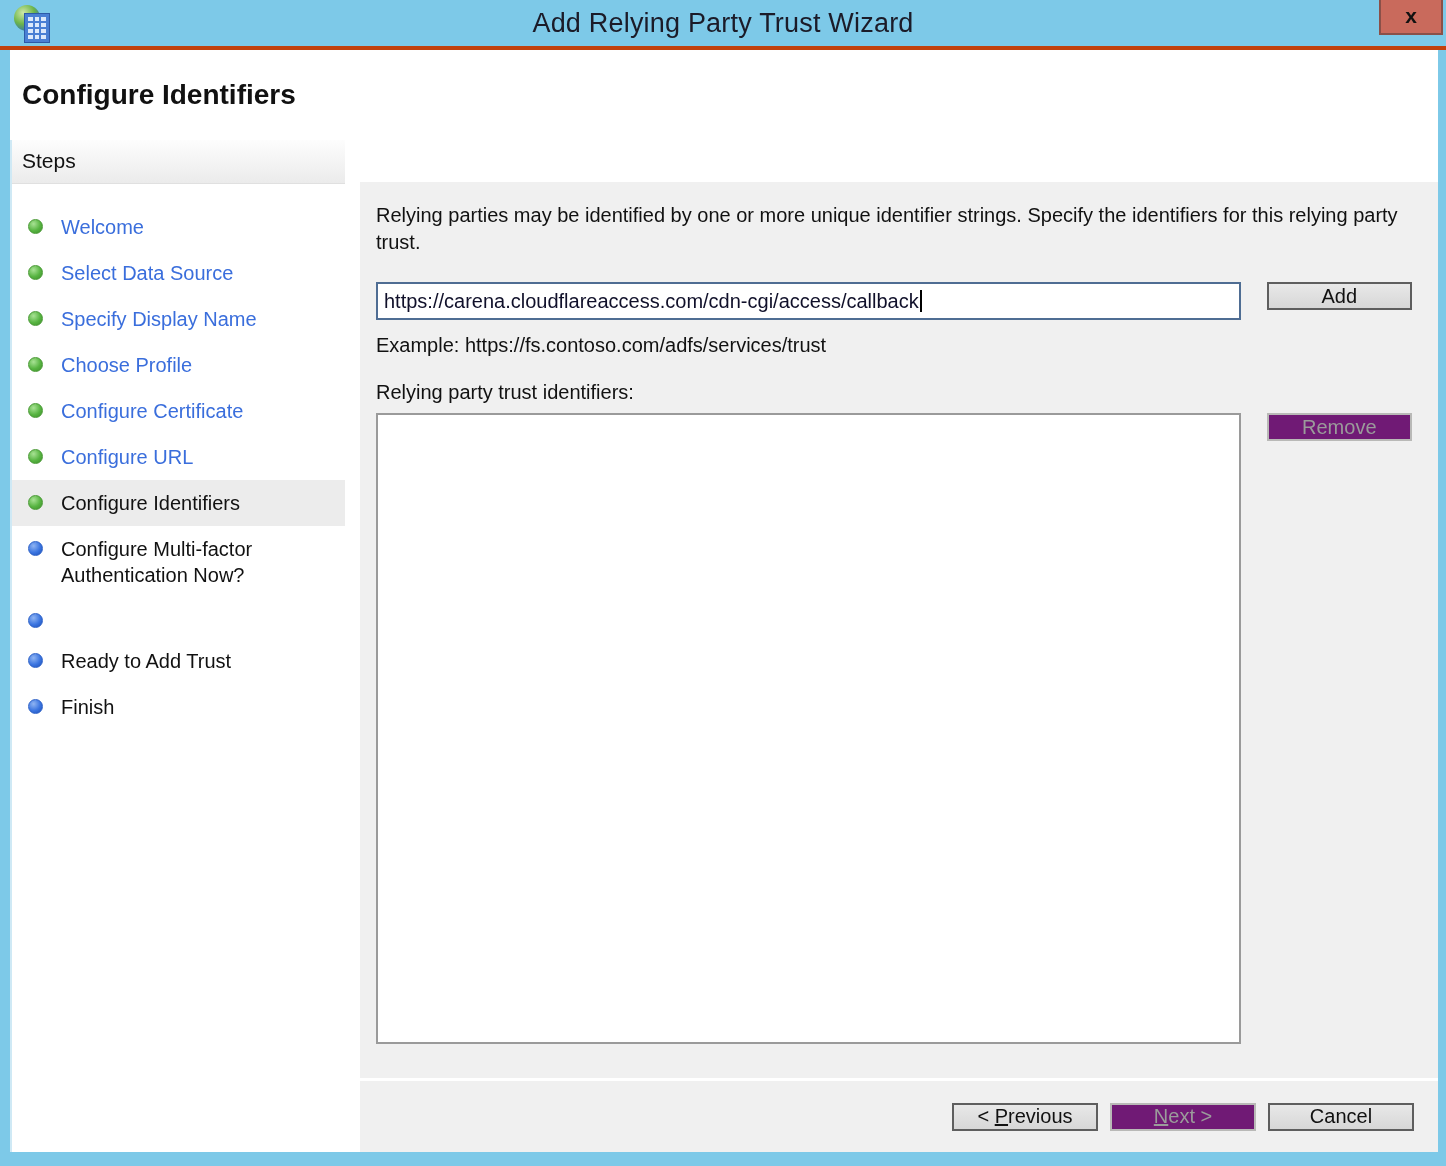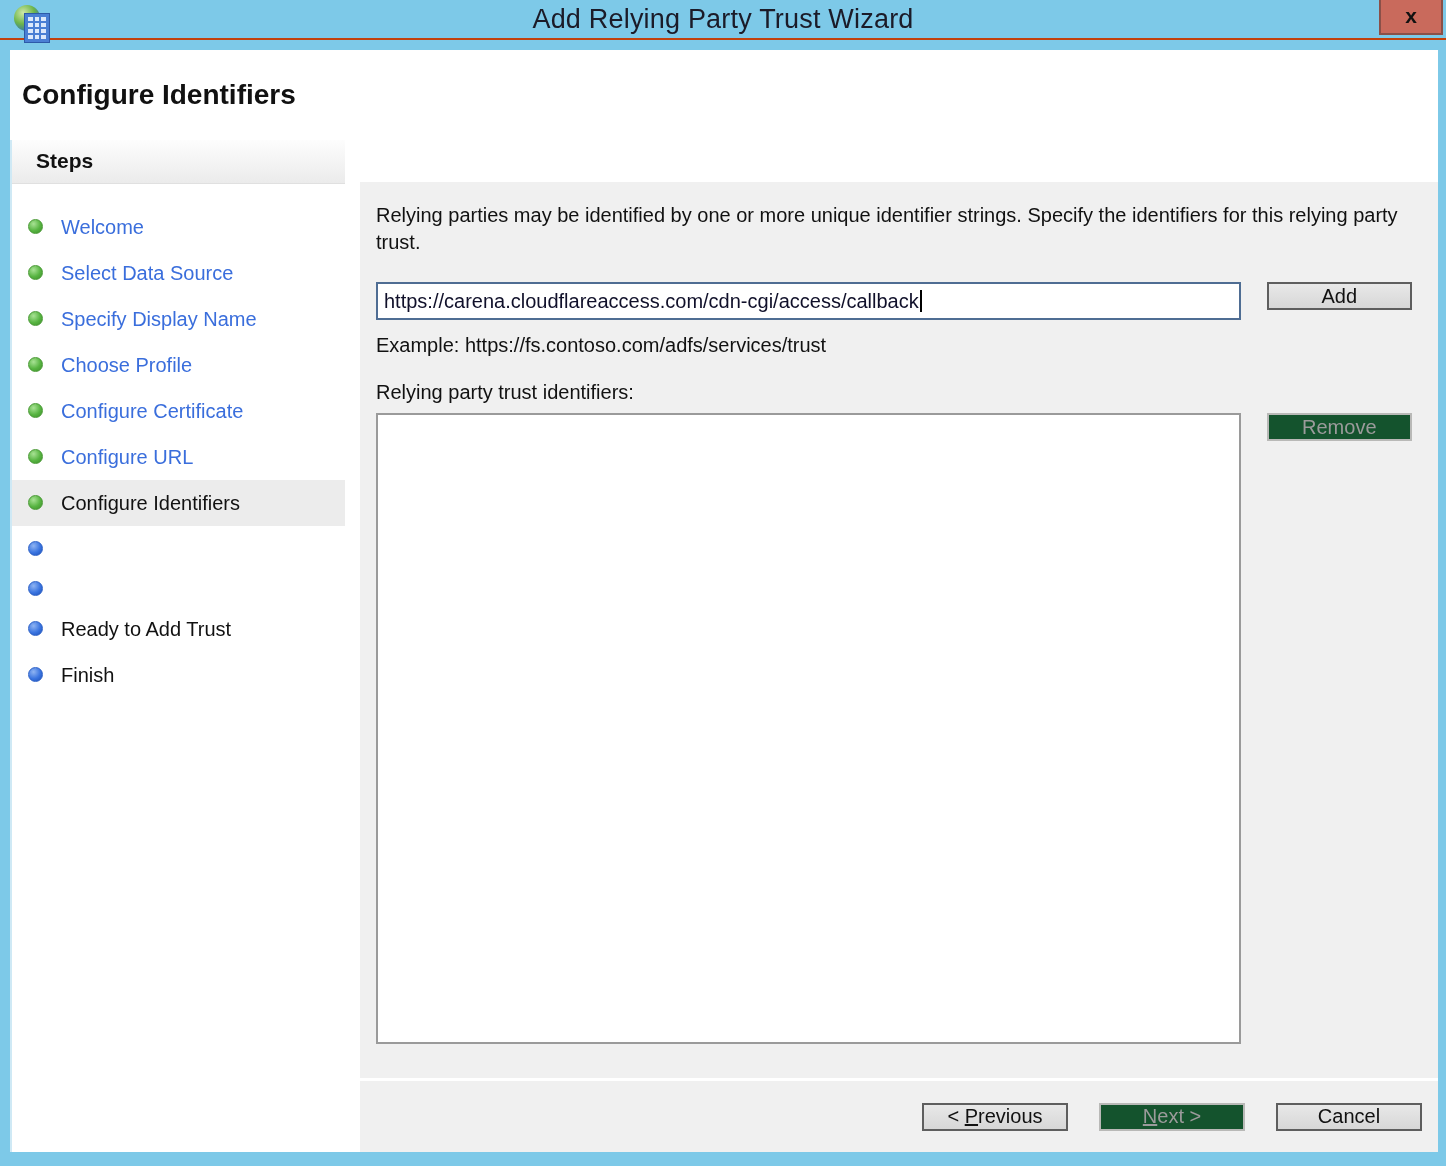--- a/index.html
+++ b/index.html
@@ -6,23 +6,23 @@
   html, body { width: 1446px; height: 1166px; }
   body {
     font-family: "Liberation Sans", sans-serif;
     background: #7dc9e8;
     position: relative;
     overflow: hidden;
   }
 
   
   .titlebar {
-    position: absolute; top: 0; left: 0; right: 0; height: 40px;
+    position: absolute; top: 0; left: 0; right: 0; height: 50px;
     background: #7dc9e8;
-    border-bottom: 2px solid #c2410c;
+    border-bottom: 4px solid #c2410c;
     display: flex; align-items: center;
   }
   .titlebar-icon { position: absolute; left: 14px; top: 5px; width: 40px; height: 40px; }
   .titlebar-title {
     width: 100%; text-align: center;
     font-size: 27px; color: #1b1b28; letter-spacing: 0.2px;
   }
   .close-btn {
     position: absolute; top: 0; right: 3px; width: 64px; height: 35px;
     background: #c96a5c; border: 2px solid #8a5048; border-top: none;
@@ -51,22 +51,22 @@
   
   .sidebar {
     width: 335px; flex: 0 0 auto; background: #ffffff;
     border-left: 2px solid #cfe9f5;
     display: flex; flex-direction: column;
   }
   .steps-heading {
     height: 44px; line-height: 42px;
     background: linear-gradient(#fdfdfd, #ebebeb);
     border-bottom: 1px solid #e0e0e0;
-    font-size: 21px; font-weight: bold; color: #111;
-    padding-left: 24px;
+    font-size: 21px; font-weight: normal; color: #111;
+    padding-left: 10px;
   }
   .steps-list { padding-top: 20px; }
   .step-item {
     display: flex; align-items: flex-start;
     padding: 10px 8px 10px 16px;
     font-size: 20px; line-height: 26px;
   }
   .step-item .bullet {
     flex: 0 0 auto;
     width: 15px; height: 15px; border-radius: 50%;
@@ -116,38 +116,38 @@
     font-family: "Liberation Sans", sans-serif;
     width: 146px; height: 28px;
     font-size: 20px; text-align: center;
     cursor: pointer;
   }
   .btn-enabled {
     background: linear-gradient(#e8e8e8, #d7d7d7);
     border: 2px solid #5e5e5e; color: #111;
   }
   .btn-disabled {
-    background: #14532d; border: 2px solid #b9b9b7; color: #9b9b9b;
+    background: #701a75; border: 2px solid #b9b9b7; color: #9b9b9b;
     cursor: default;
   }
   .side-btn { margin-left: 26px; }
 
   .example { font-size: 20px; color: #111; margin: 14px 0 24px 0; }
 
   .listbox-row { flex: 1; display: flex; min-height: 0; margin-bottom: 34px; }
   .listbox {
     width: 868px; background: #ffffff; border: 2px solid #9a9a9a;
     overflow: auto;
   }
 
   
   .footer {
     flex: 0 0 74px; background: #f0f0f0; border-top: 3px solid #ffffff;
     display: flex; align-items: center; justify-content: flex-end;
-    padding-right: 16px; gap: 31px;
+    padding-right: 24px; gap: 12px;
   }
   .u { text-decoration: underline; }
 
   
   .globe {
     position: absolute; left: 0; top: 0; width: 26px; height: 26px; border-radius: 50%;
     background: radial-gradient(circle at 35% 30%, #cfe8a8, #6db54a 45%, #2f6fb4 80%, #244f86);
   }
   .building {
     position: absolute; left: 10px; top: 8px; width: 26px; height: 30px;
@@ -216,20 +216,21 @@
           <div class="step-item done">
             <span class="bullet done"></span>
             <span class="step-label">Configure URL</span>
           </div>
           <div class="step-item current">
             <span class="bullet current"></span>
             <span class="step-label">Configure Identifiers</span>
           </div>
           <div class="step-item todo">
             <span class="bullet todo"></span>
+            <span class="step-label">Configure Multi-factor Authentication Now?</span>
           </div>
           <div class="step-item todo">
             <span class="bullet todo"></span>
           </div>
           <div class="step-item todo">
             <span class="bullet todo"></span>
             <span class="step-label">Ready to Add Trust</span>
           </div>
           <div class="step-item todo">
             <span class="bullet todo"></span>

